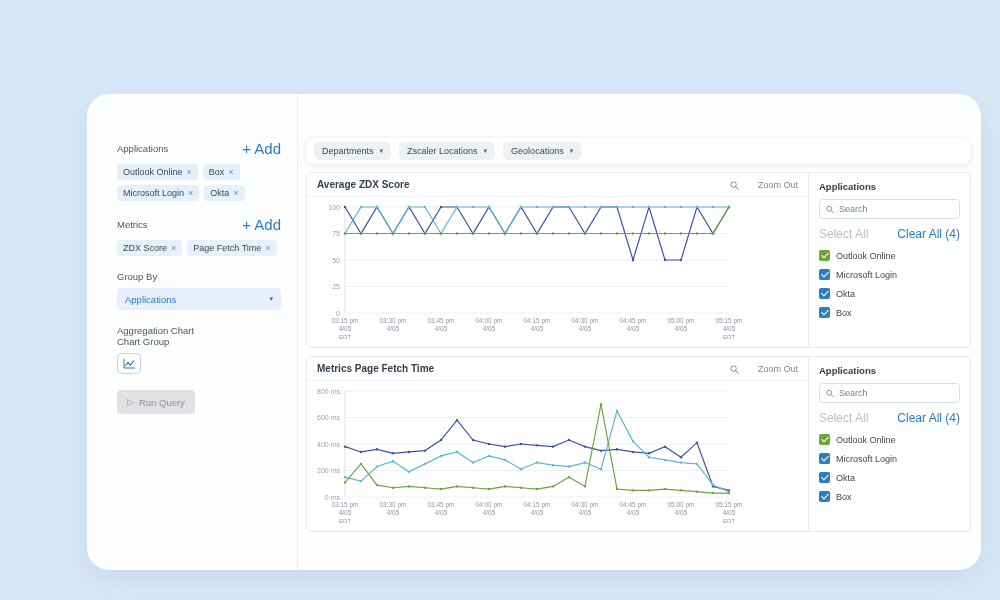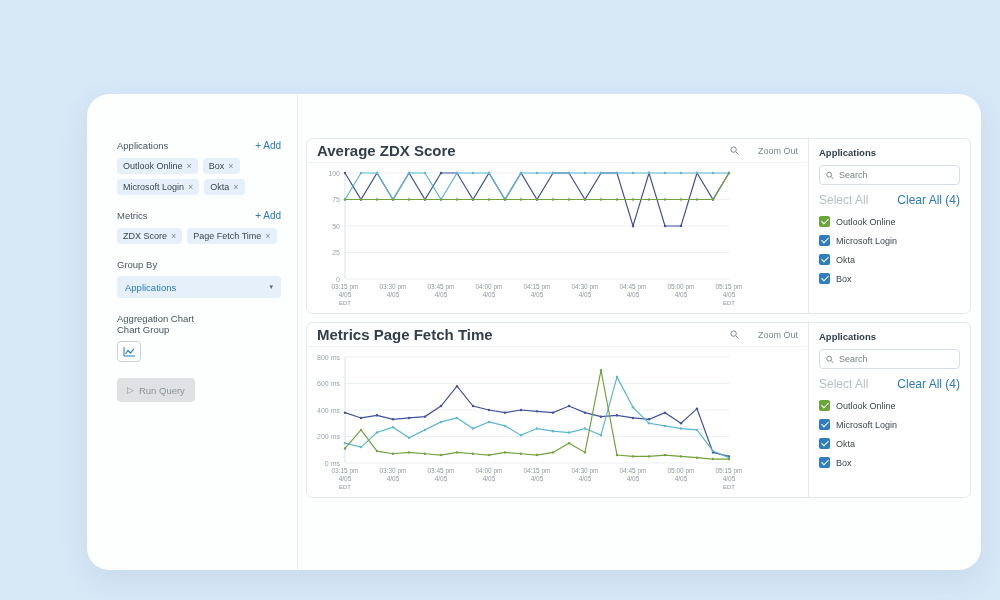--- a/index.html
+++ b/index.html
@@ -7,21 +7,21 @@
   body { background:#d7e8f7; font-family:"Liberation Sans", sans-serif; position:relative; }
 
   .card { position:absolute; left:87px; top:62px; width:894px; height:476px;
           background:#fdfefe; border-radius:22px; box-shadow:0 10px 28px rgba(90,125,160,.12);
           display:flex; overflow:hidden;margin-top:32px; }
 
   
   .sidebar { width:211px; padding:46px 16px 0 30px; border-right:1px solid #e8edf2; }
   .field-head { display:flex; justify-content:space-between; align-items:center; margin-bottom:7px; }
   .lbl { font-size:9.5px; color:#4a5560; }
-  .add { font-size:10px; color:#2b7bc0; cursor:pointer; text-decoration:none; }
+  .add { font-size:15px; color:#2b7bc0; cursor:pointer; text-decoration:none; }
   .chips { display:flex; flex-wrap:wrap; gap:5px; margin-bottom:15px; }
   .chip { background:#e6f0fa; border-radius:4px; padding:3px 6px; font-size:9px; color:#3c4650;
           display:inline-flex; align-items:center; gap:4px; }
   .chip-x { color:#7d8994; font-size:9px; cursor:pointer; }
   .dropdown { background:#e6f0fa; border-radius:4px; height:22px; display:flex; align-items:center;
               justify-content:space-between; padding:0 8px; font-size:9.5px; color:#2b7bc0;
               margin:6px 0 15px 0; cursor:pointer; }
   .dd-caret { color:#5a6470; font-size:7px; }
   .ct-btn { width:24px; height:21px; border:1px solid #c6d2dd; border-radius:4px; background:#fff;
             display:flex; align-items:center; justify-content:center; color:#2b7bc0;
@@ -36,22 +36,22 @@
                height:26px; display:flex; align-items:center; gap:8px; padding:0 8px; flex:0 0 26px; }
   .pill { background:#eef1f4; border-radius:5px; height:18px; padding:0 8px; display:flex;
           align-items:center; gap:6px; font-size:9px; color:#3c4650; cursor:pointer; }
   .pill-caret { font-size:7px; color:#55606b; }
 
   .panel { height:176px; flex:0 0 176px; display:flex; border:1px solid #e4e9ef; border-radius:6px;
            background:#fff; overflow:hidden; }
   .chart-side { flex:1; min-width:0; display:flex; flex-direction:column; }
   .panel-head { height:24px; display:flex; justify-content:space-between; align-items:center;
                 padding:0 10px; border-bottom:1px solid #f0f3f6; flex:0 0 24px; }
-  .panel-title { font-size:15px; font-weight:bold; color:#32404d; }
-  .zoom { display:flex; align-items:flex-start; gap:19px; font-size:9px; color:#7c8792; cursor:pointer; }
+  .panel-title { font-size:10px; font-weight:bold; color:#32404d; }
+  .zoom { display:flex; align-items:flex-end; gap:19px; font-size:9px; color:#7c8792; cursor:pointer; }
   .chart { display:block; margin-top:2px; }
   svg text { font-family:"Liberation Sans", sans-serif; }
 
   .apps-panel { width:162px; border-left:1px solid #e4e9ef; padding:8px 10px; display:flex;
                 flex-direction:column; }
   .ap-title { font-size:9.5px; font-weight:bold; color:#32404d; margin-bottom:7px; }
   .search { border:1px solid #d6dee6; border-radius:4px; height:20px; display:flex; align-items:center;
             gap:5px; padding:8px 6px; background:#fff; }
   .search input { border:none; outline:none; font-size:9px; width:100%; color:#333; background:transparent; }
   .search input::placeholder { color:#6c7release?7; color:#78828c; }
@@ -126,20 +126,34 @@
     </div>
 
     <button class="run-query">
       <span class="play">▷</span>
       <span>Run Query</span>
     </button>
   </aside>
 
   <div class="main">
 
+    <div class="filterbar">
+      <div class="pill">
+        <span>Departments</span>
+        <span class="pill-caret">▾</span>
+      </div>
+      <div class="pill">
+        <span>Zscaler Locations</span>
+        <span class="pill-caret">▾</span>
+      </div>
+      <div class="pill">
+        <span>Geolocations</span>
+        <span class="pill-caret">▾</span>
+      </div>
+    </div>
 
     <section class="panel">
       <div class="chart-side">
         <div class="panel-head">
           <span class="panel-title">Average ZDX Score</span>
           <span class="zoom">
             <svg width="9" height="9" viewBox="0 0 10 10">
               <circle cx="4" cy="4" r="3" fill="none" stroke="#7c8792" stroke-width="1.1"></circle>
               <line x1="6.3" y1="6.3" x2="9.3" y2="9.3" stroke="#7c8792" stroke-width="1.1"></line>
             </svg>

